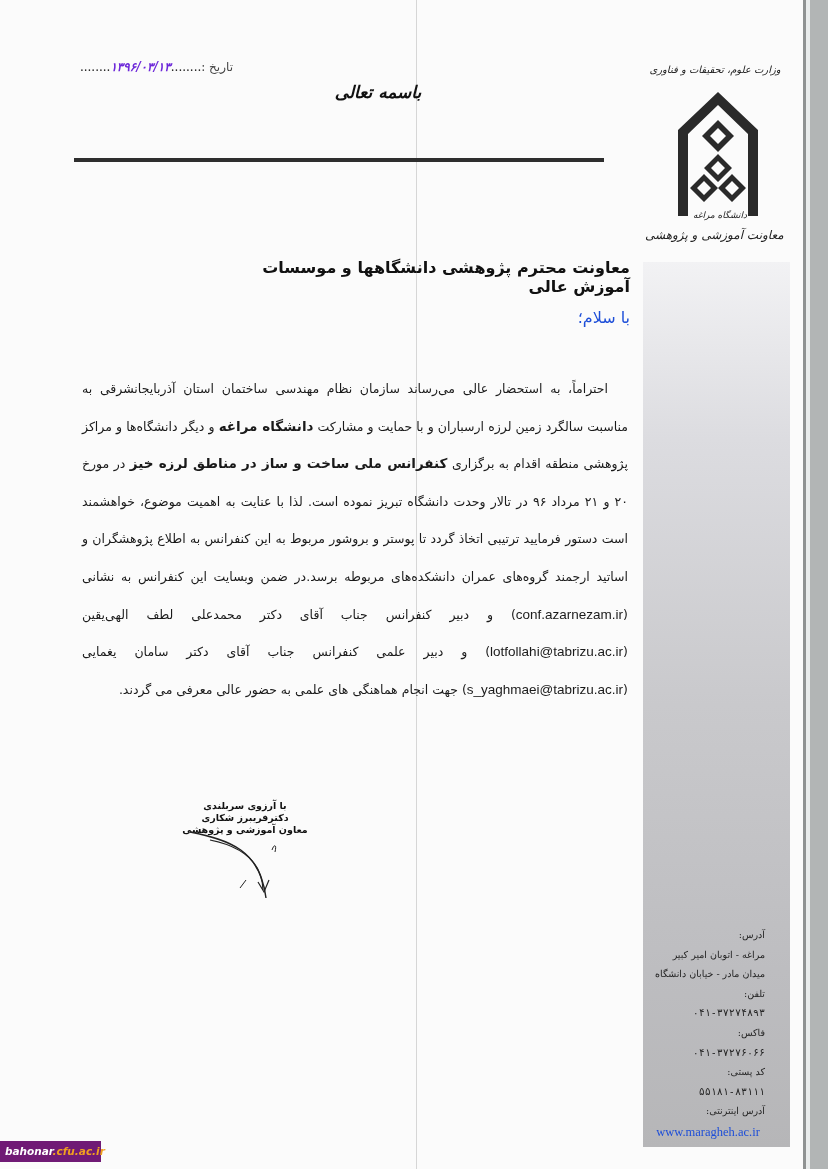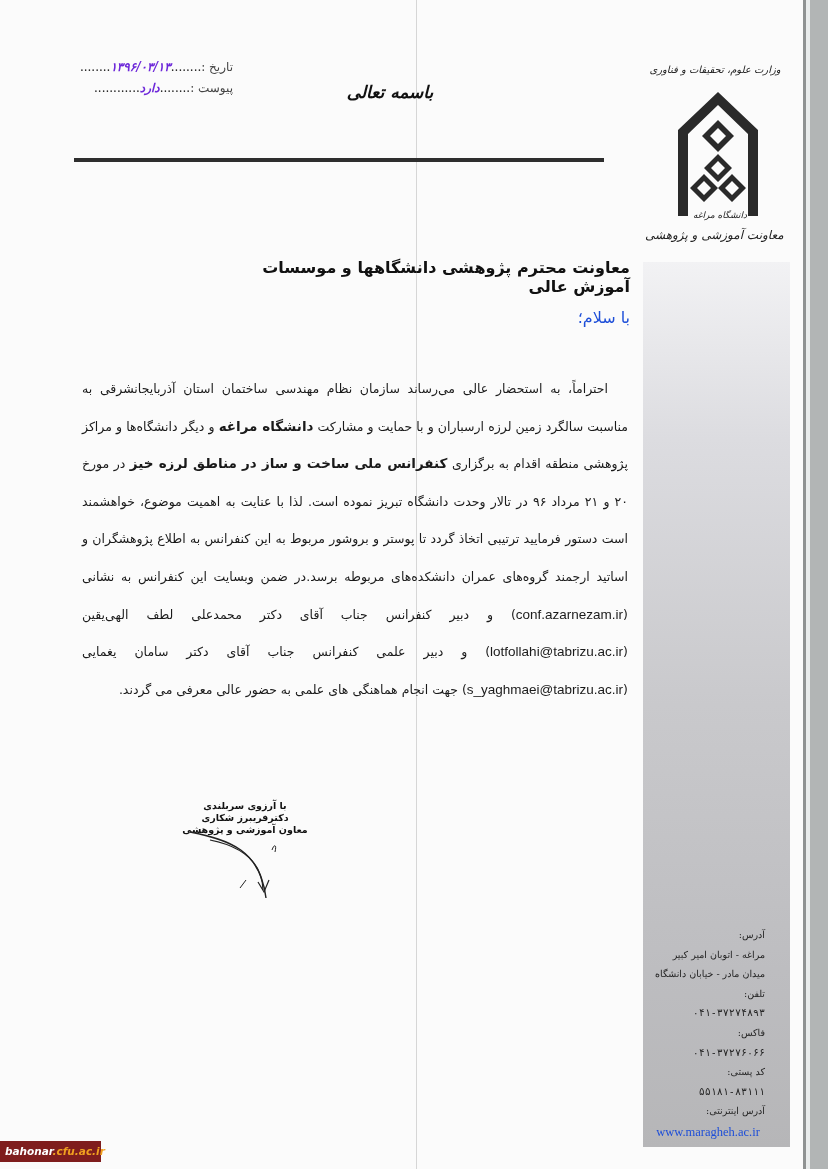--- a/index.html
+++ b/index.html
@@ -13,34 +13,34 @@
      background:linear-gradient(to bottom, #f2f2f4 0%, #dcdce0 20%, #c9c9cc 50%, #bdbdc0 80%, #b6b6b8 100%); }
   .ministry { position:absolute; left:640px; top:64px; width:150px; text-align:center; direction:rtl; font-family:"DejaVu Serif", serif; font-style:italic; font-size:10px; color:#222; }
   .logo { position:absolute; left:672px; top:88px; width:92px; height:130px; }
   .uni-name { position:absolute; left:680px; top:210px; width:80px; text-align:center; direction:rtl; font-family:"DejaVu Serif", serif; font-style:italic; font-size:9px; color:#222; }
   .dept-name { position:absolute; left:645px; top:228px; width:150px; text-align:left; direction:rtl; font-family:"DejaVu Serif", serif; font-style:italic; font-size:12px; color:#222; }
   .meta { position:absolute; left:48px; top:60px; width:185px; direction:rtl; font-family:"DejaVu Serif", serif; font-size:12px; color:#333; }
   .meta-row { height:21px; white-space:nowrap; }
   .meta-row .lbl { color:#444; }
   .meta-row .dots { letter-spacing:0px; color:#222; }
   .meta-row .val { font-style:italic; font-weight:bold; color:#6d28d9; }
-  .bismillah { position:absolute; left:340px; top:82px; width:100px; text-align:center; direction:rtl; font-family:"DejaVu Serif", serif; font-style:italic; font-weight:bold; font-size:17px; color:#111; }
+  .bismillah { position:absolute; left:328px; top:82px; width:100px; text-align:center; direction:rtl; font-family:"DejaVu Serif", serif; font-style:italic; font-weight:bold; font-size:17px; color:#111; }
   .header-rule { position:absolute; left:74px; top:158px; width:530px; height:4px; background:#2e2e2e; }
   .recipient { position:absolute; left:200px; top:258px; width:430px; text-align:right; direction:rtl; font-family:"DejaVu Sans", sans-serif; font-weight:bold; font-size:16px; color:#111; }
   .greeting { position:absolute; left:400px; top:308px; width:230px; text-align:right; direction:rtl; font-size:16px; color:#1d4ed8; }
   .body-text { position:absolute; left:82px; top:370px; width:546px; direction:rtl; text-align:justify; text-align-last:right; font-family:"DejaVu Sans", sans-serif; font-size:12.5px; line-height:37.6px; color:#1a1a1a; }
   .body-text b { font-weight:bold; font-size:13.5px; }
   .body-text .ltr { direction:ltr; unicode-bidi:embed; font-family:"Liberation Sans", sans-serif; font-size:13.5px; }
   .body-text .first { text-indent:20px; }
   .signature { position:absolute; left:180px; top:800px; width:130px; text-align:center; direction:rtl; font-weight:bold; font-size:9.5px; line-height:12px; color:#111; }
   .sig-stroke { position:absolute; left:170px; top:810px; width:140px; height:90px; }
   .address { position:absolute; left:645px; top:925px; width:120px; direction:rtl; text-align:right; font-family:"DejaVu Serif", serif; font-size:9.5px; line-height:19.6px; color:#222; }
   .address .num { display:block; text-align:right; direction:ltr; font-family:"DejaVu Sans Mono", monospace; font-size:10px; }
   .website { position:absolute; left:648px; top:1125px; width:120px; text-align:center; font-family:"Liberation Serif", serif; font-size:12.5px; color:#1d4ed8; }
-  .watermark { position:absolute; left:0px; top:1141px; width:101px; height:21px; background:#7f1d1d; font-family:"DejaVu Sans", sans-serif; font-style:italic; font-weight:bold; font-size:10.5px; line-height:21px; color:#fff; padding-left:5px; box-sizing:border-box; }
+  .watermark { position:absolute; left:0px; top:1141px; width:101px; height:21px; background:#701a75; font-family:"DejaVu Sans", sans-serif; font-style:italic; font-weight:bold; font-size:10.5px; line-height:21px; color:#fff; padding-left:5px; box-sizing:border-box; }
   .watermark .wm-a { color:#ffffff; }
   .watermark .wm-b { color:#f0a020; }
 </style>
 </head>
 <body>
 
 <div class="page"></div>
 <div class="fold"></div>
 <div class="page-edge"></div>
 <div class="page-edge2"></div>
@@ -55,23 +55,20 @@
   <path d="M46,66 L60,80 L46,94 L32,80 Z M46,73 L39,80 L46,87 L53,80 Z" fill="#2a2a2a" fill-rule="evenodd"></path>
   <path d="M18,100 L32,86 L46,100 L60,86 L74,100 L60,114 L46,100 L32,114 Z M32,93 L25,100 L32,107 L39,100 Z M60,93 L53,100 L60,107 L67,100 Z" fill="#2a2a2a" fill-rule="evenodd"></path>
 </svg>
 
 <div class="uni-name">دانشگاه مراغه</div>
 <div class="dept-name">معاونت آموزشی و پژوهشی</div>
 
 <div class="meta">
   <div class="meta-row">
     <span class="lbl">تاریخ :</span><span class="dots">........</span><span class="val">۱۳۹۶/۰۳/۱۳</span><span class="dots">........</span>
-  </div>
-  <div class="meta-row">
-    <span class="lbl">پیوست :</span><span class="dots">........</span><span class="val">دارد</span><span class="dots">............</span>
   </div>
 </div>
 
 <div class="bismillah">باسمه تعالی</div>
 <div class="header-rule"></div>
 
 <div class="recipient">معاونت محترم پژوهشی دانشگاهها و موسسات آموزش عالی</div>
 <div class="greeting">با سلام؛</div>
 
 <div class="body-text">

